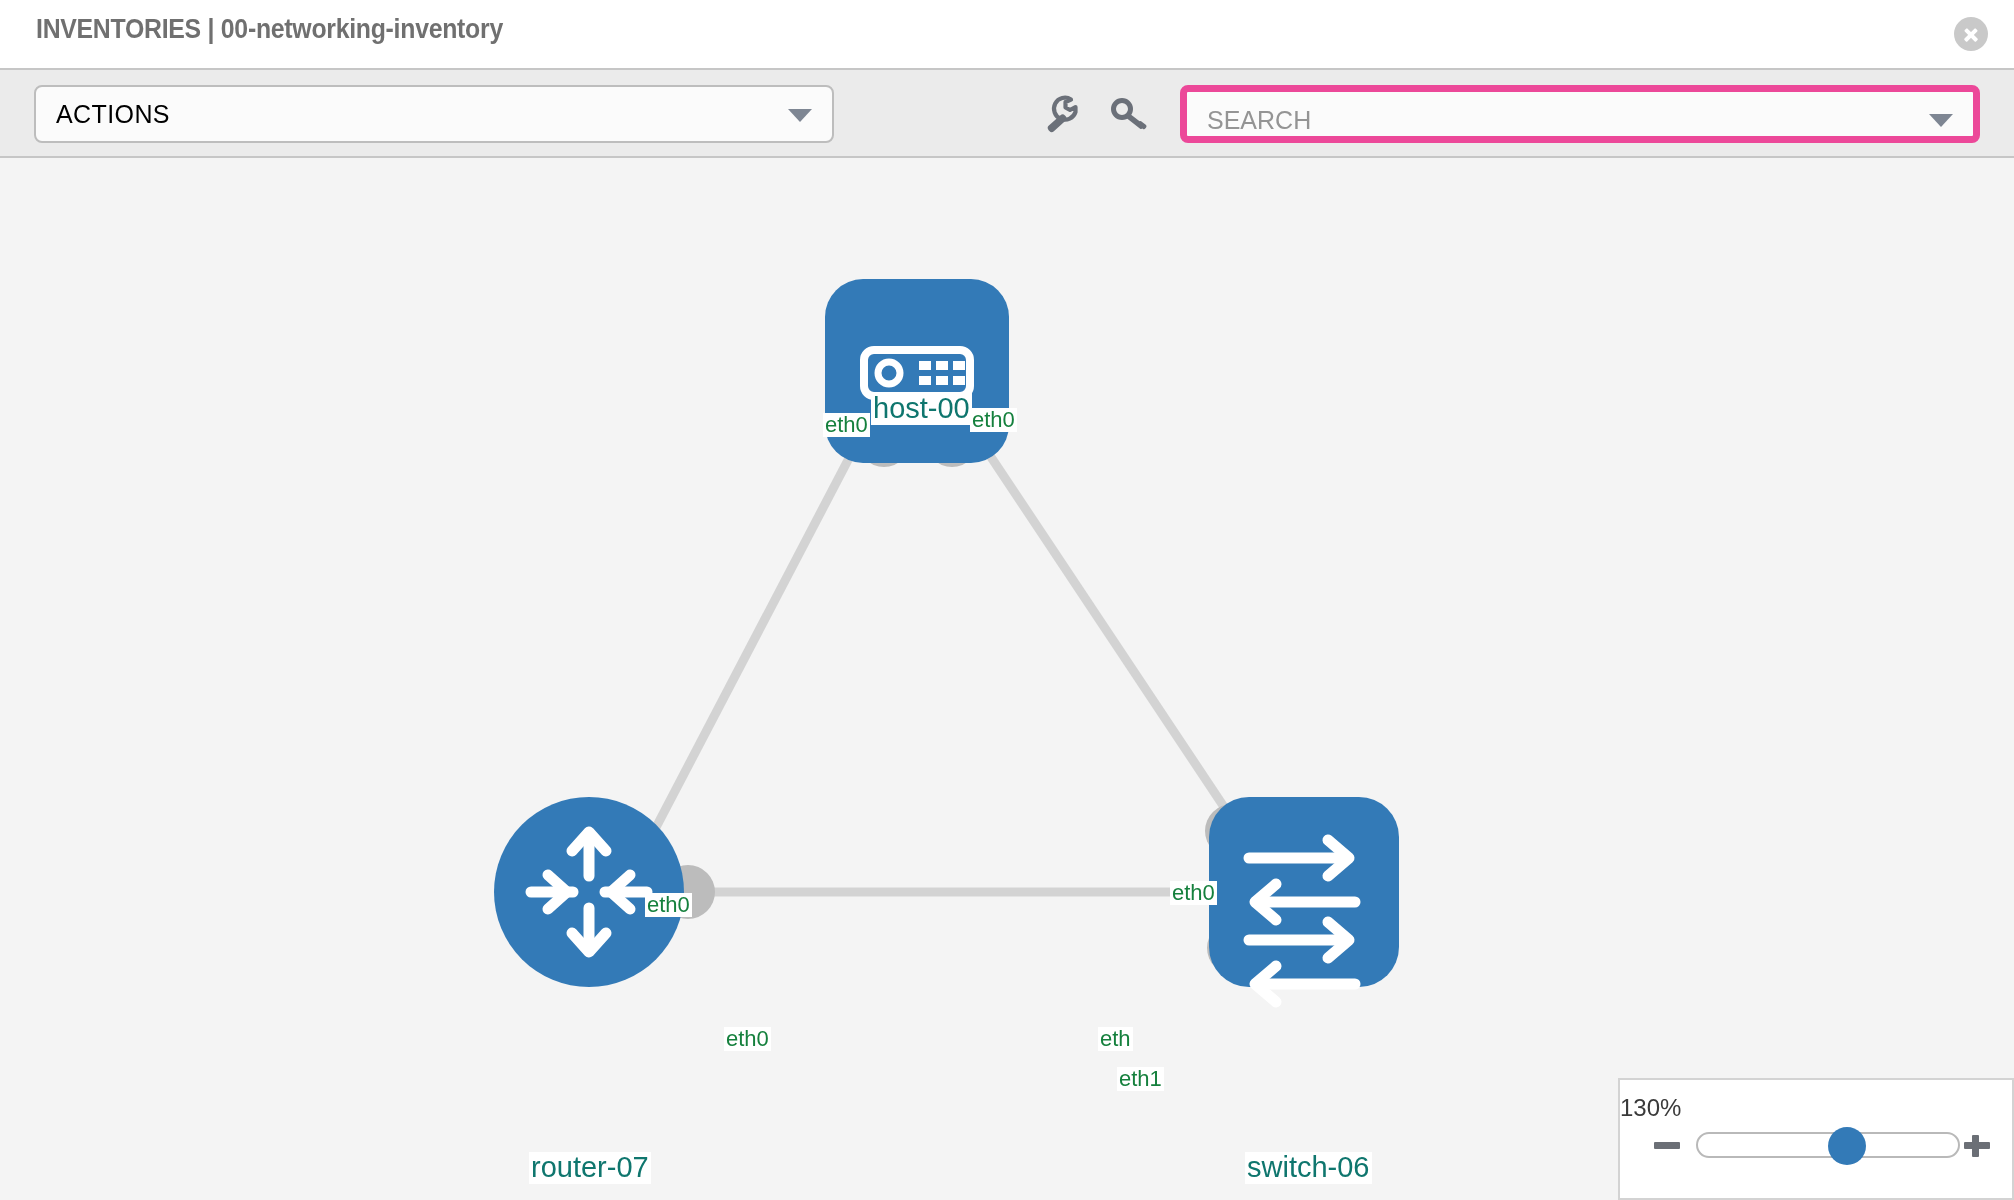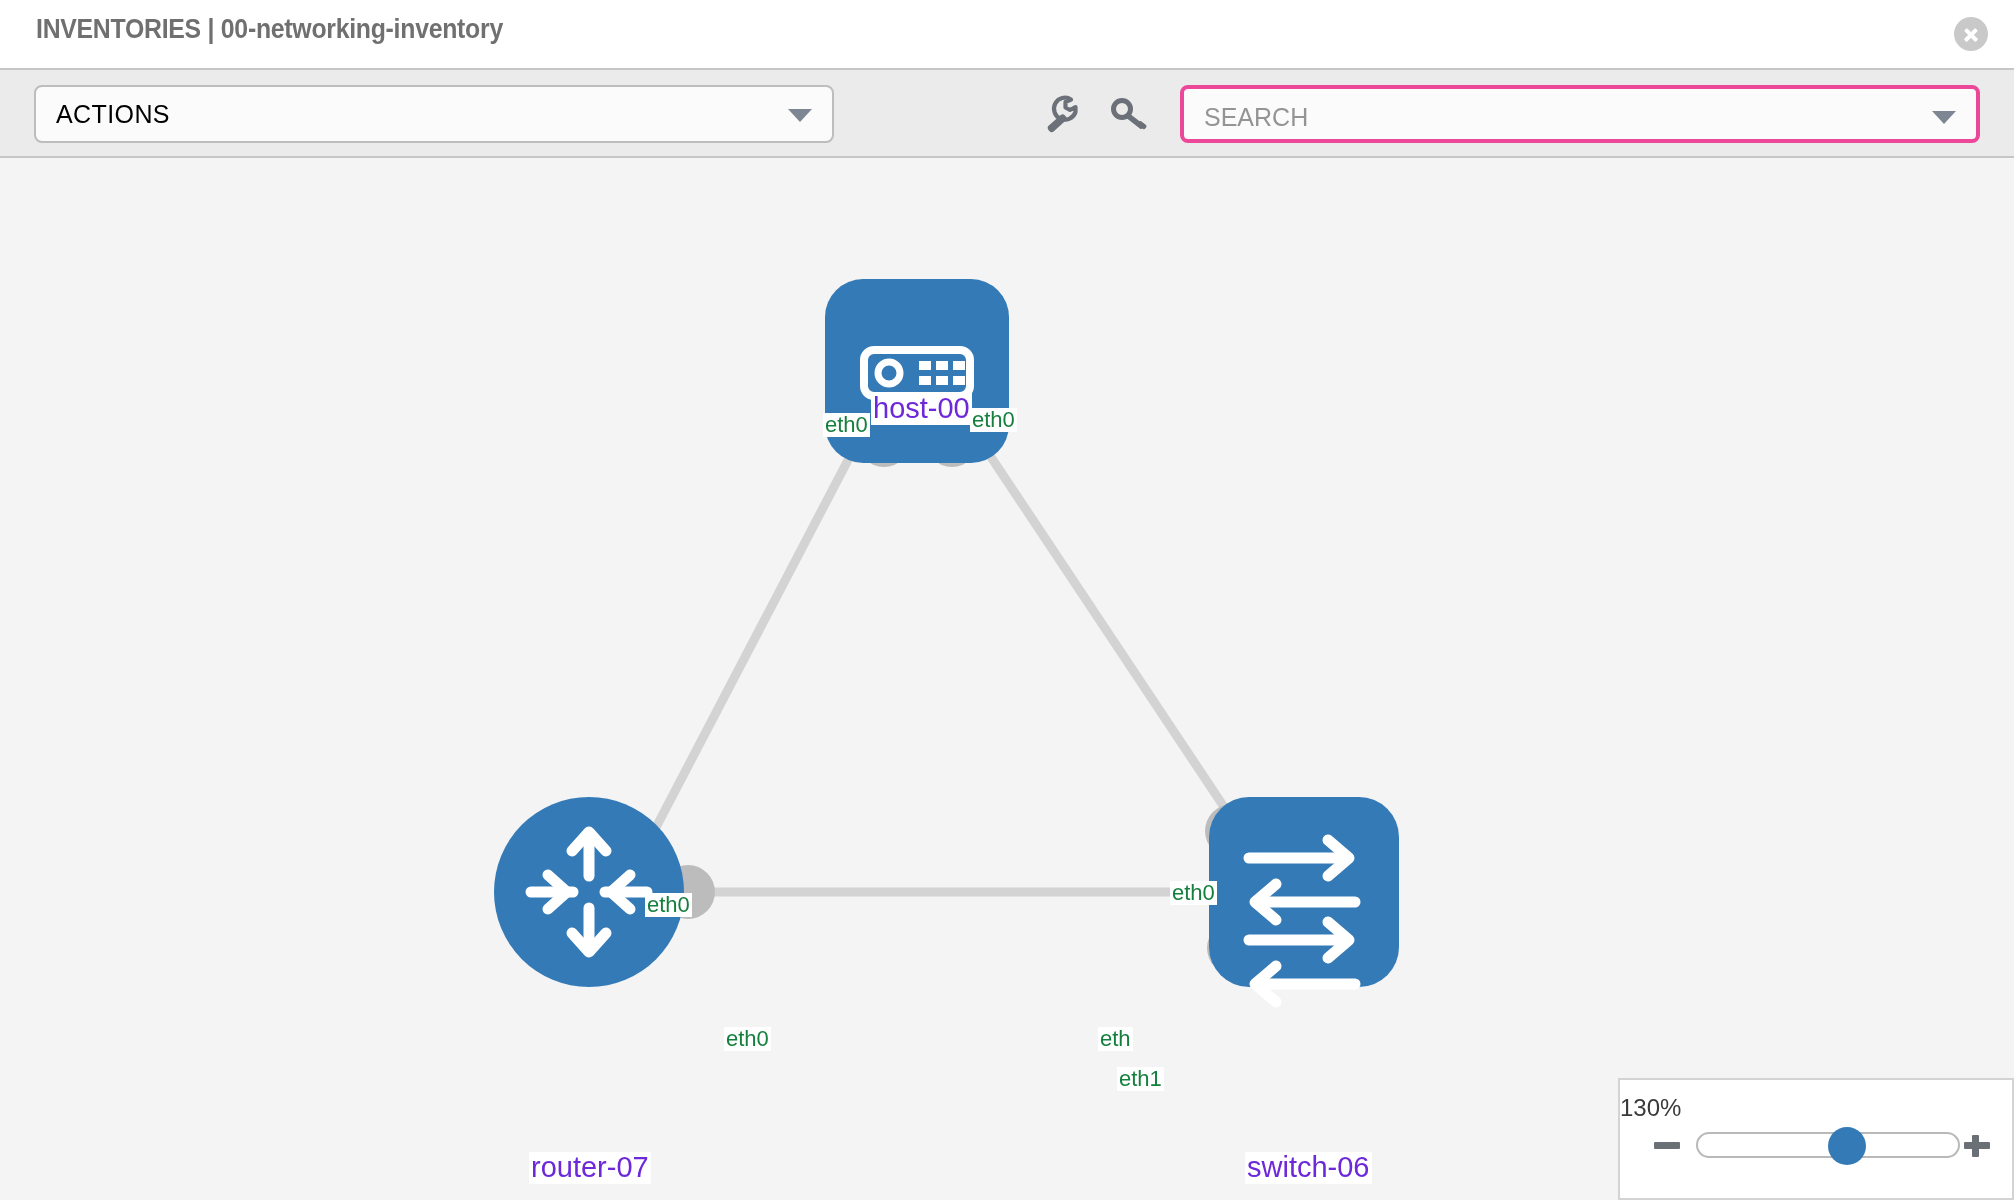--- a/index.html
+++ b/index.html
@@ -113,21 +113,21 @@
   .wrench-icon { left: 1040px; }
   .key-icon    { left: 1108px; }
 
   .search-box {
     position: absolute;
     left: 1180px;
     top: 15px;
     width: 800px;
     height: 58px;
     background: #fbfbfb;
-    border: 4px solid #ec4899;
+    border: 7px solid #ec4899;
     border-radius: 8px;
     box-sizing: border-box;
     cursor: text;
   }
   .search-input {
     position: absolute;
     left: 18px;
     top: 0;
     width: 700px;
     height: 54px;
@@ -154,21 +154,21 @@
     position: absolute;
     left: 0; top: 0;
     width: 2014px;
     height: 1042px;
   }
 
   
   .node-name {
     position: absolute;
     font-size: 29px;
-    color: #6d28d9;
+    color: #0f766e;
     background: #ffffff;
     white-space: nowrap;
     padding: 0 2px;
     line-height: 1.1;
     text-align: right;
   }
   
   .if-label {
     position: absolute;
     font-size: 22px;

